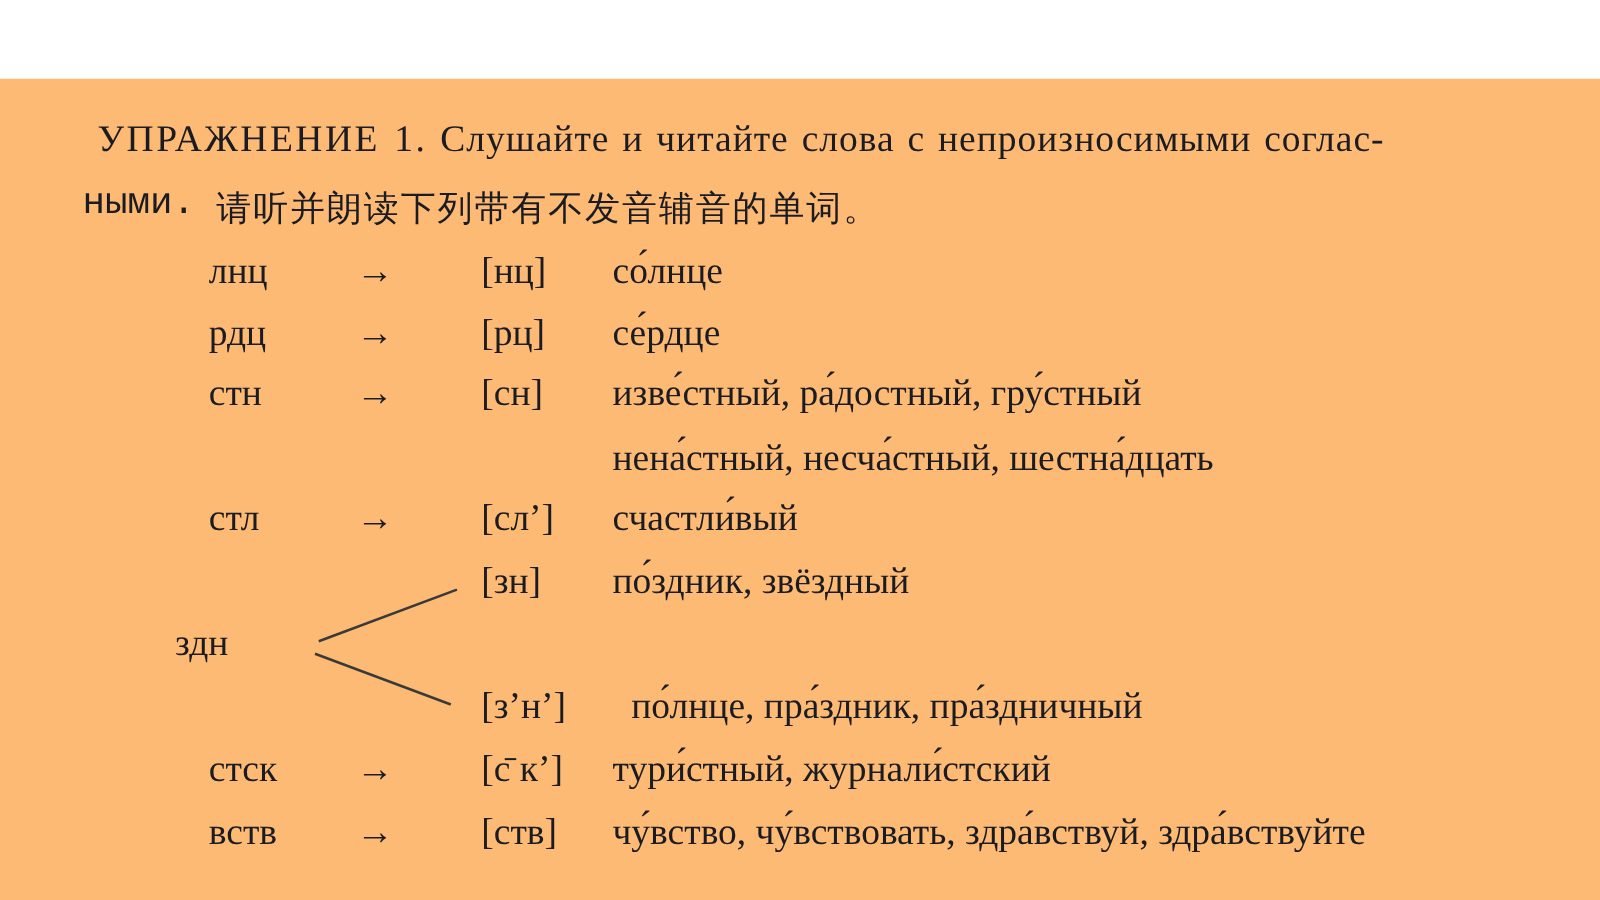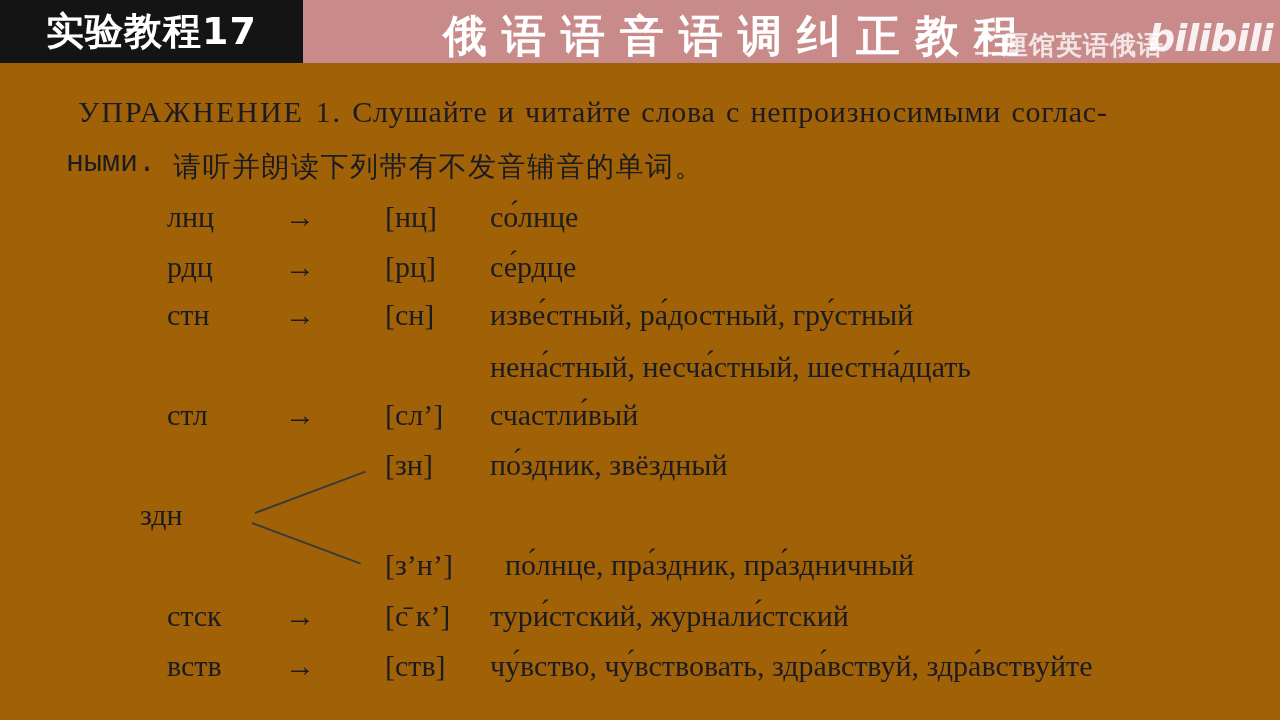--- a/index.html
+++ b/index.html
@@ -17,21 +17,21 @@
          font-family:"DejaVu Sans","Liberation Sans",sans-serif;font-weight:bold;
          font-size:44px;letter-spacing:15px;}
   .watermark{position:absolute;left:672px;top:28px;color:rgba(255,255,255,0.78);
          font-family:"DejaVu Sans","Liberation Sans",sans-serif;font-size:26px;
          font-weight:bold;letter-spacing:1px;white-space:nowrap;}
   .bili-logo{position:absolute;left:845px;top:16px;color:rgba(255,255,255,0.88);
          font-family:"DejaVu Sans","Liberation Sans",sans-serif;font-weight:bold;
          font-size:38px;letter-spacing:-1px;font-style:italic;}
 
   
-  .doc{position:absolute;left:0;top:63px;width:1280px;height:657px;background:#a16207;}
+  .doc{position:absolute;left:0;top:63px;width:1280px;height:657px;background:#fdba74;}
   .p-line1{position:absolute;left:78px;top:32px;font-size:30px;letter-spacing:0.8px;
            word-spacing:2px;white-space:nowrap;}
   .p-line1 .ex-head{letter-spacing:2px;}
   .p-line2-ru{position:absolute;left:66px;top:83px;font-size:30px;font-family:Liberation Mono, monospace;}
   .p-line2-zh{position:absolute;left:173px;top:85px;font-size:28px;letter-spacing:1.5px;
            font-family:"Liberation Serif","DejaVu Serif",serif;}
 
   .trow{position:absolute;height:40px;font-size:30px;white-space:nowrap;}
   .cluster{position:absolute;left:167px;}
   .cluster-zdn{position:absolute;left:140px;}
@@ -42,30 +42,20 @@
 
   .branch-line{position:absolute;height:0;border-top:2px solid #3a3a3a;transform-origin:left center;}
   .line-up{left:255px;top:449px;width:118px;transform:rotate(-20.5deg);}
   .line-down{left:252px;top:459px;width:116px;transform:rotate(20.5deg);}
 </style>
 </head>
 <body>
 
 <div class="frame">
 
-  <div class="header">
-    <div class="badge">
-      <span>实验教程17</span>
-    </div>
-    <div class="band">
-      <div class="band-title">俄语语音语调纠正教程</div>
-      <div class="watermark">二厘馆英语俄语</div>
-      <div class="bili-logo">bilibili</div>
-    </div>
-  </div>
 
   <div class="doc">
 
     <div class="p-line1">
       <span class="ex-head">УПРАЖНЕНИЕ 1.</span>
       <span>Слушайте и читайте слова с непроизносимыми соглас-</span>
     </div>
     <div class="p-line2-ru">ными.</div>
     <div class="p-line2-zh">请听并朗读下列带有不发音辅音的单词。</div>
 
@@ -113,21 +103,21 @@
 
     <div class="trow" style="top:485px">
       <span class="sound">[з’н’]</span>
       <span class="words2">по́лнце, пра́здник, пра́здничный</span>
     </div>
 
     <div class="trow" style="top:536px">
       <span class="cluster">стск</span>
       <span class="arrow">→</span>
       <span class="sound">[с̄ к’]</span>
-      <span class="words">тури́стский, журнали́стский</span>
+      <span class="words">тури́стный, журнали́стский</span>
     </div>
 
     <div class="trow" style="top:586px">
       <span class="cluster">вств</span>
       <span class="arrow">→</span>
       <span class="sound">[ств]</span>
       <span class="words">чу́вство, чу́вствовать, здра́вствуй, здра́вствуйте</span>
     </div>
 
   </div>

